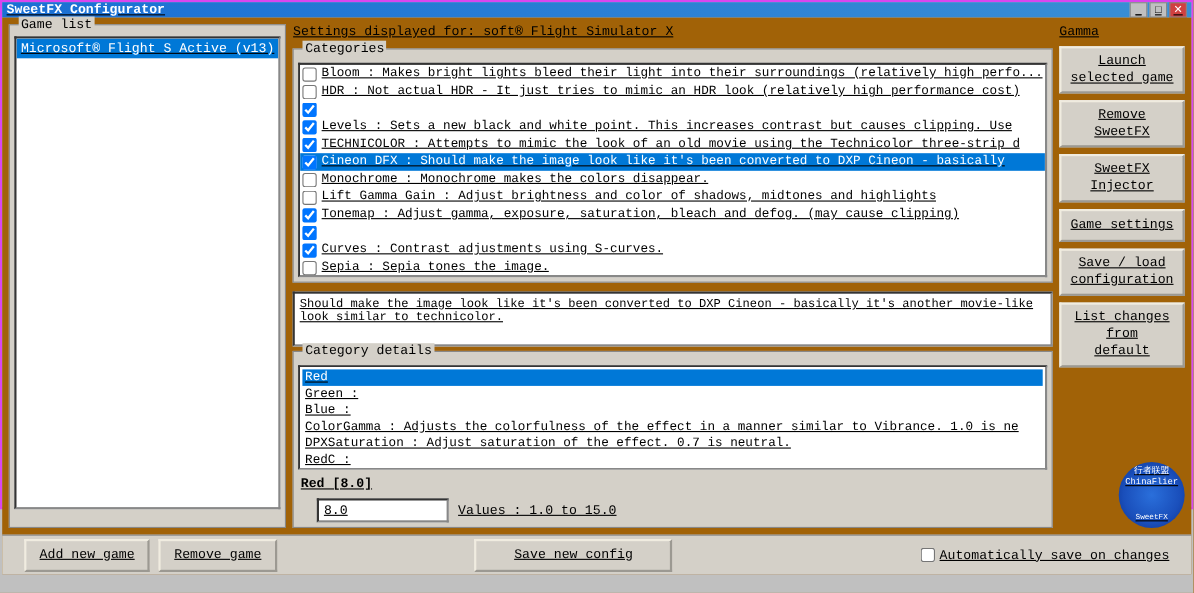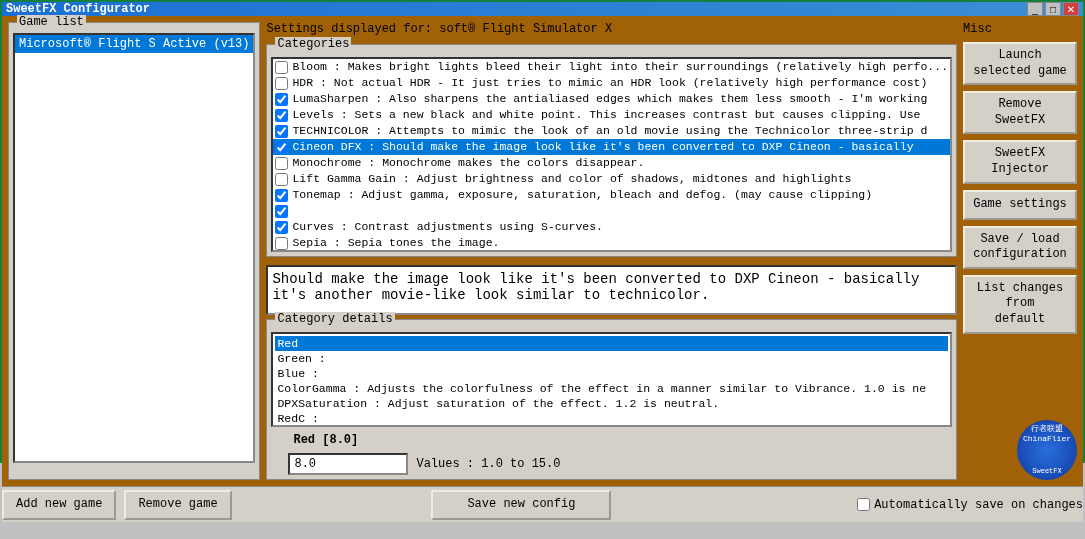--- a/index.html
+++ b/index.html
@@ -143,21 +143,21 @@
     }
     .category-text {
       overflow: hidden;
       text-overflow: ellipsis;
       font-size: 11.5px;
     }
     .description-box {
       border: 2px inset #888;
       background: white;
       padding: 4px;
-      font-size: 14px;
+      font-size: 11px;
       min-height: 50px;
       margin-top: 4px;
     }
     .details-box {
       border: 1px solid #888;
       background: #d4d0c8;
       position: relative;
       padding: 4px;
       padding-top: 12px;
       flex: 1;
@@ -176,21 +176,20 @@
     }
     .detail-item.selected {
       background: #0078d7;
       color: white;
     }
     .value-label {
       font-weight: bold;
       font-size: 12px;
       margin-top: 4px;
       padding: 2px;
-      margin-left: 20px;
     }
     .value-input-row {
       display: flex;
       align-items: center;
       gap: 8px;
       margin-top: 4px;
       padding-left: 17px;
     }
     .value-input {
       border: 2px inset #888;
@@ -249,41 +248,41 @@
       line-height: 1.2;
       padding: 4px;
     }
     
     .bottom-bar {
       height: 36px;
       background: #d4d0c8;
       border-top: 1px solid #888;
       display: flex;
       align-items: center;
-      padding: 0 0;
+      padding: 0 20px;
       gap: 8px;
     }
     .bottom-bar .win-button {
       width: auto;
       min-width: 100px;
       padding: 3px 12px;
     }
     .spacer-bottom { flex: 1; }
     .auto-save-row {
       display: flex;
       align-items: flex-start;
       gap: 4px;
       font-size: 12px;
       margin-left: 46px;
     }
   </style>
 </head>
 <body>
 
-<div style="width:1085px;height:463px;border:2px solid #15803d;display:flex;flex-direction:column;position:relative;">
+<div style="width:1085px;height:463px;border:2px solid #d946ef;display:flex;flex-direction:column;position:relative;text-decoration:underline;">
 
   <div class="title-bar">
     <span class="title-bar-text">SweetFX Configurator</span>
     <div class="title-bar-buttons">
       <button class="title-btn">_</button>
       <button class="title-btn">□</button>
       <button class="title-btn close">✕</button>
     </div>
   </div>
 
@@ -308,21 +307,20 @@
               <div class="category-item">
                 <input type="checkbox" style="">
                 <span class="category-text">Bloom : Makes bright lights bleed their light into their surroundings (relatively high perfo...</span>
               </div>
               <div class="category-item">
                 <input type="checkbox" style="">
                 <span class="category-text">HDR : Not actual HDR - It just tries to mimic an HDR look (relatively high performance cost)</span>
               </div>
               <div class="category-item">
                 <input type="checkbox" checked="" style="">
-                <span class="category-text">LumaSharpen : Also sharpens the antialiased edges which makes them less smooth - I'm working</span>
               </div>
               <div class="category-item">
                 <input type="checkbox" checked="" style="">
                 <span class="category-text">Levels : Sets a new black and white point. This increases contrast but causes clipping. Use</span>
               </div>
               <div class="category-item">
                 <input type="checkbox" checked="" style="">
                 <span class="category-text">TECHNICOLOR : Attempts to mimic the look of an old movie using the Technicolor three-strip d</span>
               </div>
               <div class="category-item selected">
@@ -357,34 +355,34 @@
 
         <div class="description-box">Should make the image look like it's been converted to DXP Cineon - basically it's another movie-like look similar to technicolor.</div>
 
         <div class="details-box">
           <span class="group-box-title">Category details</span>
           <div class="details-list" id="details-list">
               <div class="detail-item selected">Red</div>
               <div class="detail-item">Green :</div>
               <div class="detail-item">Blue :</div>
               <div class="detail-item">ColorGamma : Adjusts the colorfulness of the effect in a manner similar to Vibrance. 1.0 is ne</div>
-              <div class="detail-item">DPXSaturation : Adjust saturation of the effect. 1.2 is neutral.</div>
+              <div class="detail-item">DPXSaturation : Adjust saturation of the effect. 0.7 is neutral.</div>
               <div class="detail-item">RedC :</div>
               <div class="detail-item">GreenC :</div>
             </div>
           <div class="value-label">Red [8.0]</div>
           <div class="value-input-row">
             <input class="value-input" type="text" value="8.0" style="">
             <span class="value-range">Values : 1.0 to 15.0</span>
           </div>
         </div>
       </div>
 
       <div class="right-panel">
-        <span class="misc-label">Misc</span>
+        <span class="misc-label">Gamma</span>
         <div class="right-panel-buttons" id="right-buttons">
             <button class="win-button" style="white-space: pre-line;">Launch selected game</button>
             <button class="win-button" style="white-space: pre-line;">Remove SweetFX</button>
             <button class="win-button" style="white-space: pre-line;">SweetFX Injector</button>
             <button class="win-button" style="white-space: pre-line;">Game settings</button>
             <button class="win-button" style="white-space: pre-line;">Save / load
 configuration</button>
             <button class="win-button" style="white-space: pre-line;">List changes from
 default</button>
           </div>

